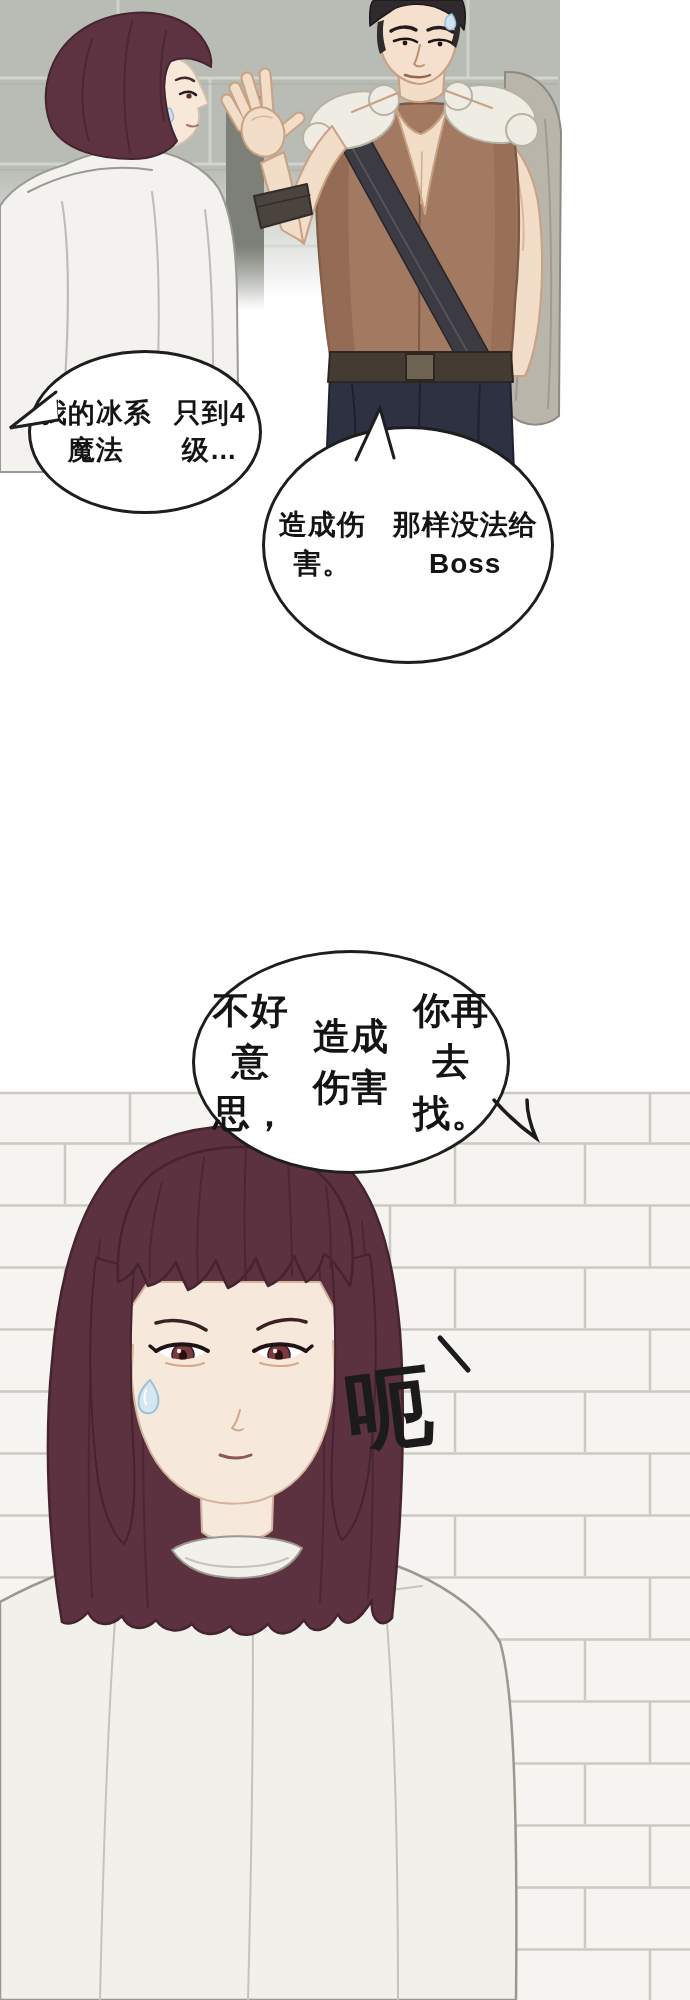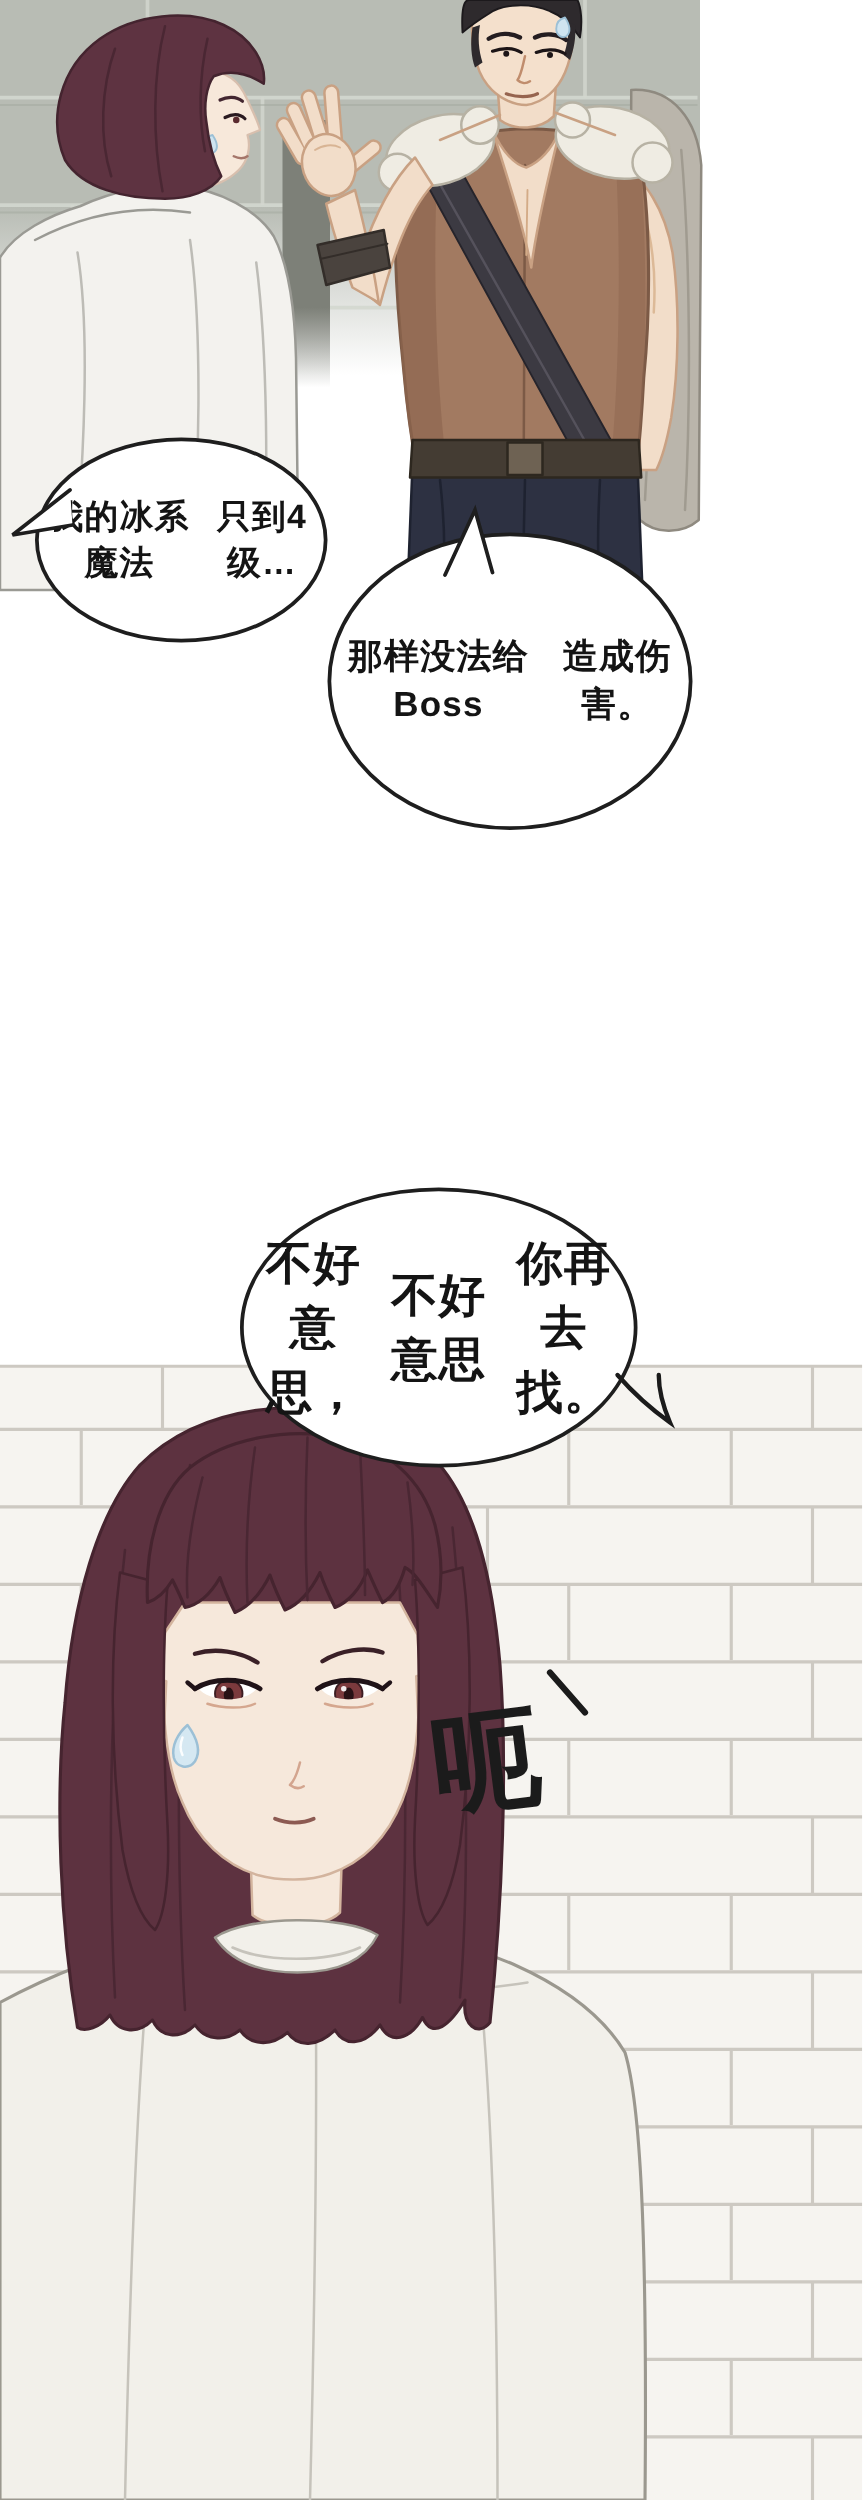--- a/index.html
+++ b/index.html
@@ -191,30 +191,30 @@
   <div class="bubble bubble1">
     <span>我的冰系魔法</span>
     <span>只到4级…</span>
   </div>
   <svg class="tail tail1" width="60" height="58" viewBox="0 0 60 58">
     <polygon points="52,10 6,46 54,38" fill="#ffffff"></polygon>
     <path d="M52 10 L6 46 L54 38" stroke="#1e1e1e" stroke-width="3" fill="none" stroke-linecap="round"></path>
   </svg>
 
   <div class="bubble bubble2">
+    <span>造成伤害。</span>
     <span>那样没法给Boss</span>
-    <span>造成伤害。</span>
   </div>
   <svg class="tail tail2" width="72" height="62" viewBox="0 0 72 62">
     <polygon points="22,58 46,6 60,56" fill="#ffffff"></polygon>
     <path d="M22 58 L46 6 L60 56" stroke="#1e1e1e" stroke-width="3" fill="none" stroke-linecap="round"></path>
   </svg>
 
   <div class="bubble bubble3">
     <span>不好意思，</span>
-    <span>不好意思</span>
+    <span>造成伤害</span>
     <span>你再去找。</span>
   </div>
   <svg class="tail tail3" width="70" height="70" viewBox="0 0 70 70">
     <path d="M8 8 C22 24 36 36 50 46 C44 32 41 20 41 8" stroke="#1b1b1b" stroke-width="3.5" fill="none" stroke-linecap="round"></path>
   </svg>
 
 </div>
 
 </body></html>

